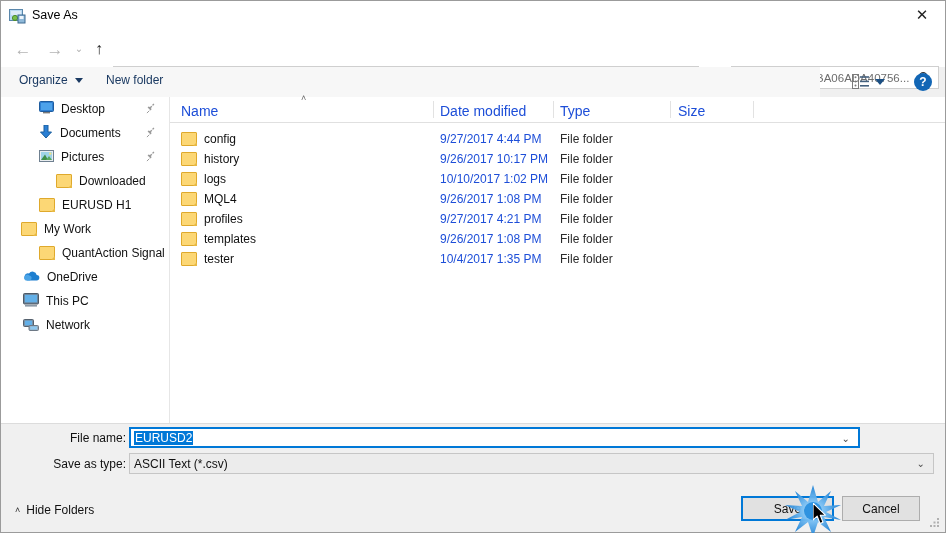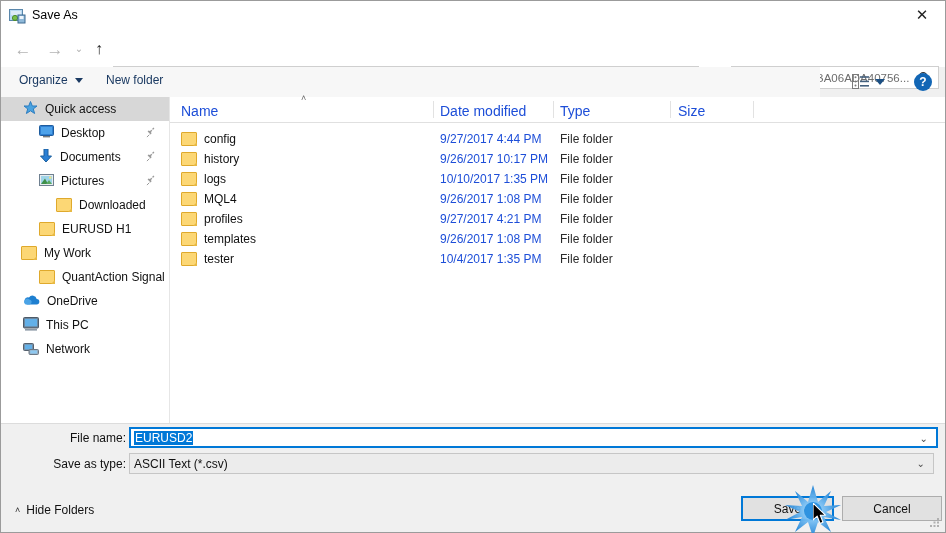--- a/index.html
+++ b/index.html
@@ -90,38 +90,38 @@
   .cell-date{position:absolute;left:270px;color:#1d4ed8;}
   .cell-type{position:absolute;left:390px;color:#2b2b2b;}
   .cell-size{position:absolute;left:508px;color:#2b2b2b;}
 
   
   .formarea{position:absolute;left:0;top:422px;width:944px;height:66px;background:#f0f0f0;
     border-top:1px solid #dcdcdc;}
   .flabel{position:absolute;font-size:12px;color:#111;text-align:right;}
   .fn-label{left:40px;top:430px;width:85px;}
   .st-label{left:40px;top:456px;width:85px;}
-  .fn-box{position:absolute;left:128px;top:426px;width:809px;height:21px;background:#fff;
+  .fn-box{position:absolute;left:128px;top:426px;width:731px;height:21px;background:#fff;
     border:2px solid #0078d7;box-sizing:border-box;display:flex;align-items:center;}
   .fn-value{font-size:12px;background:#0078d7;color:#ffffff;padding:0 1px;margin-left:3px;}
   .fn-caret{position:absolute;right:8px;top:4px;color:#4a4a4a;font-size:10px;}
   .st-box{position:absolute;left:128px;top:452px;width:805px;height:21px;background:#ececec;
     border:1px solid #c6c6c6;box-sizing:border-box;display:flex;align-items:center;}
   .st-value{font-size:12px;color:#111;margin-left:4px;}
   .st-caret{position:absolute;right:8px;top:4px;color:#4a4a4a;font-size:10px;}
 
   
   .footer{position:absolute;left:0;top:488px;width:944px;height:43px;background:#f0f0f0;}
   .hide-folders{position:absolute;left:14px;top:502px;font-size:12px;color:#111;cursor:default;
     display:flex;align-items:center;}
   .hf-caret{font-size:9px;color:#333;margin-right:6px;}
   .btn{position:absolute;top:495px;height:25px;font-size:12px;color:#111;
     display:flex;align-items:center;justify-content:center;cursor:default;box-sizing:border-box;}
   .btn-save{left:740px;width:93px;background:#e1e1e1;border:2px solid #0078d7;}
-  .btn-cancel{left:841px;width:100px;background:#e1e1e1;border:1px solid #adadad;}
+  .btn-cancel{left:841px;width:78px;background:#e1e1e1;border:1px solid #adadad;}
   .grip{position:absolute;right:4px;bottom:3px;width:11px;height:11px;}
 
   
   .sparkle{position:absolute;left:782px;top:484px;width:60px;height:52px;pointer-events:none;}
   .cursor{position:absolute;left:812px;top:502px;width:16px;height:24px;pointer-events:none;}
 </style>
 </head>
 <body>
 
 <div id="dialog">
@@ -201,26 +201,20 @@
         <line x1="8" y1="3" x2="17" y2="3" stroke="#43607e" stroke-width="1.6"></line>
         <line x1="8" y1="7.4" x2="17" y2="7.4" stroke="#43607e" stroke-width="1.6"></line>
         <line x1="8" y1="11.8" x2="17" y2="11.8" stroke="#43607e" stroke-width="1.6"></line>
       </svg>
     </span>
     <span class="tb-view-caret"></span>
     <span class="tb-help">?</span>
   </div>
 
   <div class="sidebar" id="sidebar">
-      <div class="side-item selected" style="padding-left: 22px;">
-        <span class="ic"><svg width="15" height="14" viewBox="0 0 15 14">
-            <polygon points="7.5,0.5 9.3,5 14,5 10.3,7.9 11.6,12.5 7.5,9.8 3.4,12.5 4.7,7.9 1,5 5.7,5" fill="#4aa3e0" stroke="#2b7cc0"></polygon>
-          </svg></span>
-        <span class="side-label">Quick access</span>
-      </div>
       <div class="side-item" style="padding-left: 38px;">
         <span class="ic"><svg width="15" height="13" viewBox="0 0 15 13">
             <rect x="0.5" y="0.5" width="14" height="10" rx="1" fill="#2f7fd1" stroke="#1e5c9e"></rect>
             <rect x="2" y="2" width="11" height="7" fill="#4da2ea"></rect>
             <rect x="4" y="11" width="7" height="1.4" fill="#7a7a7a"></rect>
           </svg></span>
         <span class="side-label">Desktop</span>
         <span class="side-pin"><svg width="11" height="11" viewBox="0 0 11 11">
             <path d="M7.4 0.6 6.2 1.8l0.5 0.5-3 1.6-1.2-0.4-0.9 0.9 3 3 0.9-0.9-0.4-1.2 1.6-3 0.5 0.5 1.2-1.2z" fill="#9a9a9a"></path>
             <line x1="3.3" y1="7.7" x2="0.9" y2="10.1" stroke="#9a9a9a" stroke-width="1"></line>
@@ -321,21 +315,21 @@
           </span>
           <span class="cell-date">9/26/2017 10:17 PM</span>
           <span class="cell-type">File folder</span>
           <span class="cell-size"></span>
         </div>
         <div class="row">
           <span class="cell-name">
             <span class="ic ic-folder"></span>
             <span>logs</span>
           </span>
-          <span class="cell-date">10/10/2017 1:35 PM</span>
+          <span class="cell-date">10/10/2017 1:02 PM</span>
           <span class="cell-type">File folder</span>
           <span class="cell-size"></span>
         </div>
         <div class="row">
           <span class="cell-name">
             <span class="ic ic-folder"></span>
             <span>MQL4</span>
           </span>
           <span class="cell-date">9/26/2017 1:08 PM</span>
           <span class="cell-type">File folder</span>

